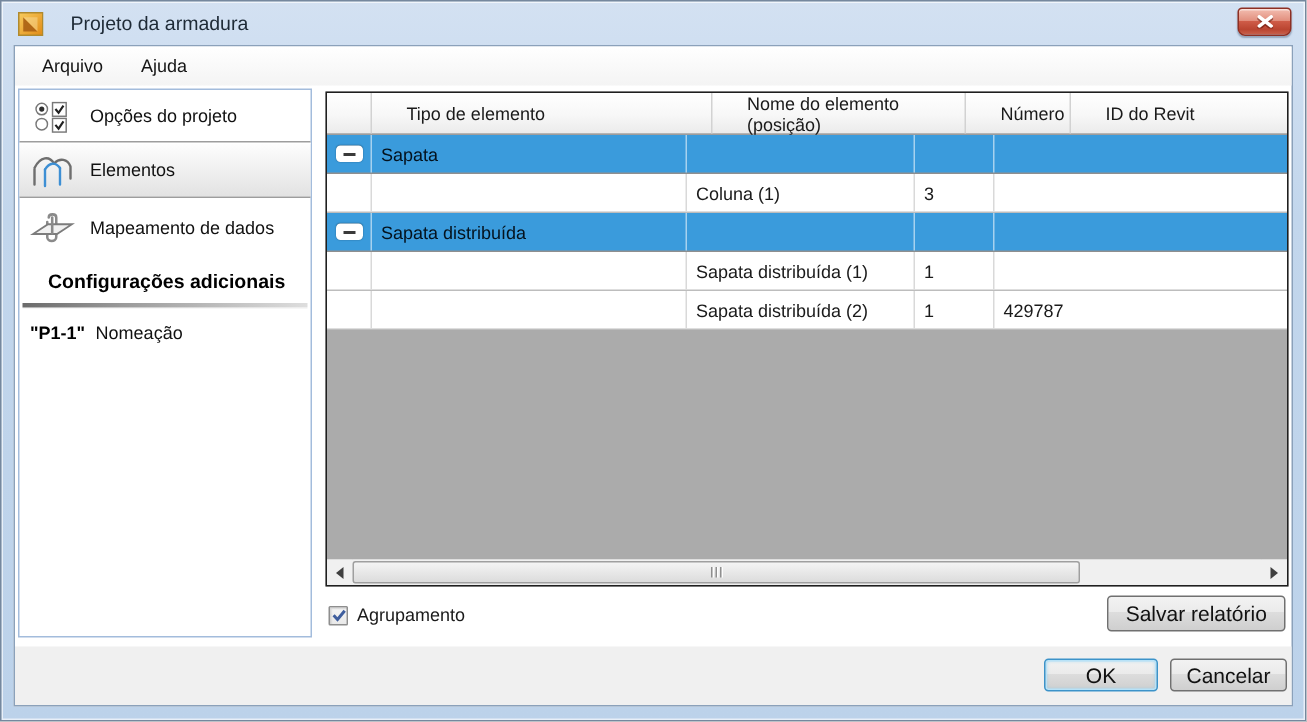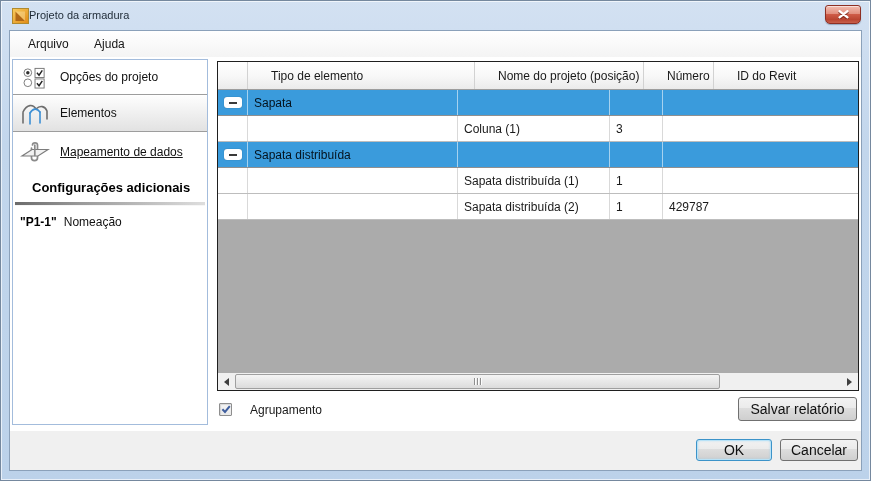--- a/index.html
+++ b/index.html
@@ -4,38 +4,38 @@
 <style>
   html,body{margin:0;padding:0;}
   body{width:871px;height:481px;position:relative;font-family:"Liberation Sans",sans-serif;
        font-size:12px;color:#1a1a1a;cursor:default;-webkit-user-select:none;user-select:none;background:#fff;}
   .window{position:absolute;inset:0;box-sizing:border-box;border:1px solid #75889e;
           background:linear-gradient(to bottom,#d3e1f2 0%,#c2d6ec 30%,#bcd2ea 100%);
           box-shadow:inset 0 0 0 1px rgba(255,255,255,.65);}
   
   .titlebar{position:absolute;top:0;left:0;right:0;height:29px;}
   .title-icon{position:absolute;left:11px;top:7px;width:17px;height:16px;}
-  .title-text{position:absolute;left:28px;top:0;line-height:29px;font-size:11px;color:#1e2a36;}
+  .title-text{position:absolute;left:46px;top:0;line-height:29px;font-size:13px;color:#1e2a36;}
   .close-btn{position:absolute;right:9px;top:4px;width:36px;height:19px;box-sizing:border-box;
              border:1px solid #8e2f23;border-radius:3px 3px 5px 5px;
              background:linear-gradient(to bottom,#f3bdb0 0%,#e2907f 45%,#cf5c48 48%,#ba4531 80%,#c8604c 100%);
              box-shadow:inset 0 1px 0 rgba(255,255,255,.55),0 1px 1px rgba(60,80,110,.4);
              display:flex;align-items:center;justify-content:center;}
   
   .client{position:absolute;left:8px;right:8px;top:29px;bottom:9px;box-sizing:border-box;
           background:#ffffff;border:1px solid #8ba1ba;}
   .menubar{position:absolute;top:0;left:0;right:0;height:26px;
            background:linear-gradient(#ffffff,#f4f4f4);}
   .menu-item{display:inline-block;padding:6px 11px 5px 11px;color:#151515;}
   .menu-item:first-child{margin-left:7px;}
   
   .sidebar{position:absolute;left:2px;top:28px;width:196px;height:366px;box-sizing:border-box;
            background:#fff;border:1px solid #a3bcdc;}
   .side-item{display:flex;align-items:center;gap:10px;height:34px;padding-left:7px;}
-  .side-item.tall{height:40px;text-decoration:underline;}
+  .side-item.tall{height:40px;}
   .side-item.selected{height:36px;background:linear-gradient(#fefefe,#e2e2e2);
            border-top:1px solid #9d9d9d;border-bottom:1px solid #9d9d9d;
            box-shadow:inset 0 1px 0 #ffffff;}
   .side-icon{width:30px;display:flex;justify-content:center;flex:none;}
   .side-label{color:#111;}
   .side-header{font-weight:bold;font-size:13px;padding:8px 0 7px 19px;color:#000;}
   .side-sep{height:3px;margin:0 2px 10px 2px;
             background:linear-gradient(to right,#6b6b6b 0%,#9a9a9a 35%,#dedede 100%);
             box-shadow:0 1px 0 #f6f6f6;}
   .naming{padding-left:7px;display:flex;align-items:center;gap:7px;}
@@ -65,21 +65,21 @@
   .hscroll{height:17px;flex:none;display:flex;background:#f0f0f0;}
   .sb-btn{width:17px;flex:none;display:flex;align-items:center;justify-content:center;background:#f0f0f0;}
   .tri-left{width:0;height:0;border:4px solid transparent;border-left:none;border-right:5px solid #3f3f3f;}
   .tri-right{width:0;height:0;border:4px solid transparent;border-right:none;border-left:5px solid #3f3f3f;}
   .sb-track{flex:1;position:relative;background:#f0f0f0;}
   .sb-thumb{position:absolute;left:0;top:1px;bottom:1px;width:80%;box-sizing:border-box;
             border:1px solid #9f9f9f;border-radius:2px;
             background:linear-gradient(#f4f4f4,#dcdcdc);display:flex;align-items:center;justify-content:center;gap:2px;}
   .grip-line{width:1px;height:7px;background:#8f8f8f;box-shadow:1px 0 0 #fdfdfd;}
   
-  .checkbox-row{position:absolute;left:209px;top:372px;display:flex;align-items:flex-start;gap:18px;}
+  .checkbox-row{position:absolute;left:209px;top:372px;display:flex;align-items:flex-end;gap:6px;}
   .cb{width:13px;height:13px;box-sizing:border-box;border:1px solid #8e8e8e;border-radius:1px;
       background:linear-gradient(#f5f5f5,#e9e9e9);box-shadow:inset 1px 1px 1px rgba(0,0,0,.12);
       display:flex;align-items:center;justify-content:center;}
   .cb svg{display:none;}
   .cb.checked svg{display:block;}
   .btn{box-sizing:border-box;border:1px solid #707070;border-radius:3px;color:#111;
        background:linear-gradient(to bottom,#f2f2f2 0%,#ebebeb 45%,#dddddd 46%,#cfcfcf 100%);
        display:flex;align-items:center;justify-content:center;font-size:14px;}
   .btn.default{border-color:#3c93c9;box-shadow:inset 0 0 0 1px #b8e2f7,inset 0 0 3px #85caec;}
   .save-btn{position:absolute;left:728px;top:366px;width:119px;height:24px;}
@@ -171,21 +171,21 @@
       <div class="naming">
         <span class="naming-prefix">"P1-1"</span>
         <span class="side-label">Nomeação</span>
       </div>
     </div>
 
     <div class="table">
       <div class="thead">
         <div class="th c0"></div>
         <div class="th c1">Tipo de elemento</div>
-        <div class="th c2">Nome do projeto (posição)</div>
+        <div class="th c2">Nome do elemento (posição)</div>
         <div class="th c3">Número</div>
         <div class="th c4">ID do Revit</div>
       </div>
       <div>
           <div class="trow group">
             <div class="cell c0">
               <span class="collapse">
                 <span class="minus"></span>
               </span>
             </div>

